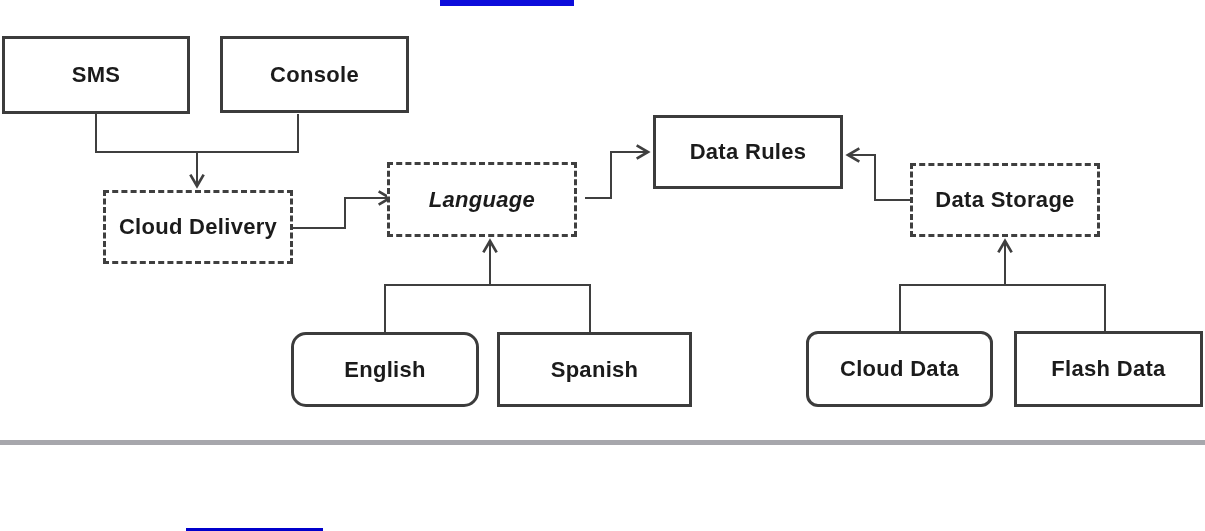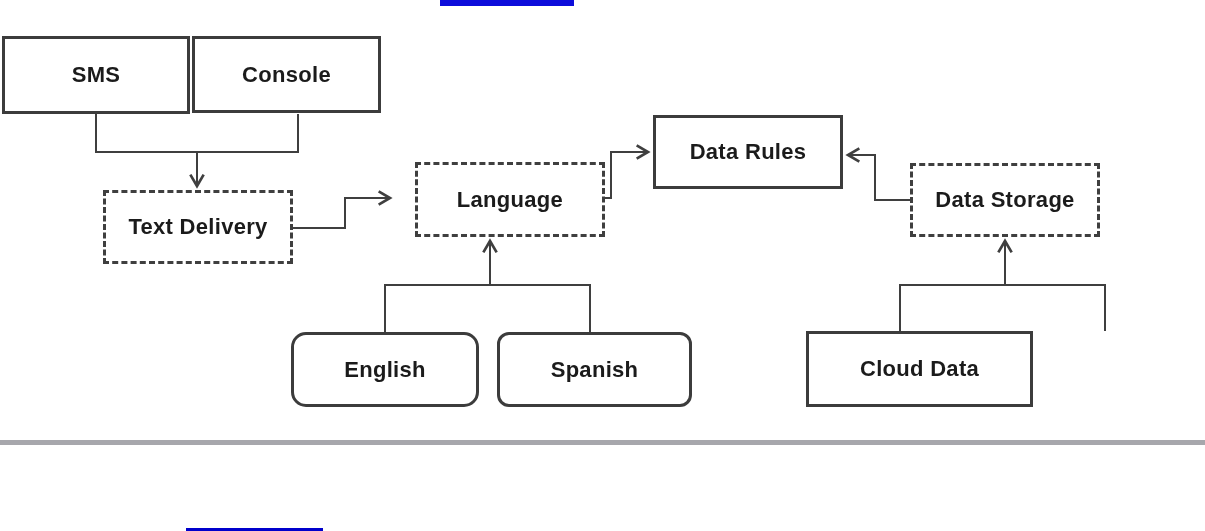--- a/index.html
+++ b/index.html
@@ -69,50 +69,53 @@
     <g>
       <path d="M900,331 V285 H1105 V331"></path>
       <path d="M1005,285 V241" marker-end="url(#arrow)"></path>
     </g>
   </svg>
 
   <div class="node solid" style="left:2px;   top:36px;  width:188px; height:78px;">
     <span>SMS</span>
   </div>
 
-  <div class="node solid" style="left:192px; top:36px;  width:189px; height:77px;">
+  <div class="node solid" style="left:220px; top:36px;  width:189px; height:77px;">
     <span>Console</span>
   </div>
 
   <div class="node dashed" style="left:103px; top:190px; width:190px; height:74px;">
-    <span>Text Delivery</span>
+    <span>Cloud Delivery</span>
   </div>
 
-  <div class="node dashed" style="left:415px; top:162px; width:190px; height:75px;">
+  <div class="node dashed" style="left:387px; top:162px; width:190px; height:75px;font-style:italic;">
     <span>Language</span>
   </div>
 
   <div class="node solid" style="left:653px; top:115px; width:190px; height:74px;">
     <span>Data Rules</span>
   </div>
 
   <div class="node dashed" style="left:910px; top:163px; width:190px; height:74px;align-items:center;">
     <span>Data Storage</span>
   </div>
 
   <div class="node solid" style="left:291px; top:332px; width:188px; height:75px;border-radius:15px;">
     <span>English</span>
   </div>
 
-  <div class="node solid" style="left:497px; top:332px; width:195px; height:75px;border-radius:12px;">
+  <div class="node solid" style="left:497px; top:332px; width:195px; height:75px;">
     <span>Spanish</span>
   </div>
 
-  <div class="node solid" style="left:806px; top:331px; width:227px; height:76px;">
+  <div class="node solid" style="left:806px; top:331px; width:187px; height:76px;border-radius:12px;">
     <span>Cloud Data</span>
   </div>
 
+  <div class="node solid" style="left:1014px;top:331px; width:189px; height:76px;">
+    <span>Flash Data</span>
+  </div>
 
   <div id="divider"></div>
 
   <span id="bottom-link" class="link-fragment"></span>
 
 </div>
 
 </body></html>

